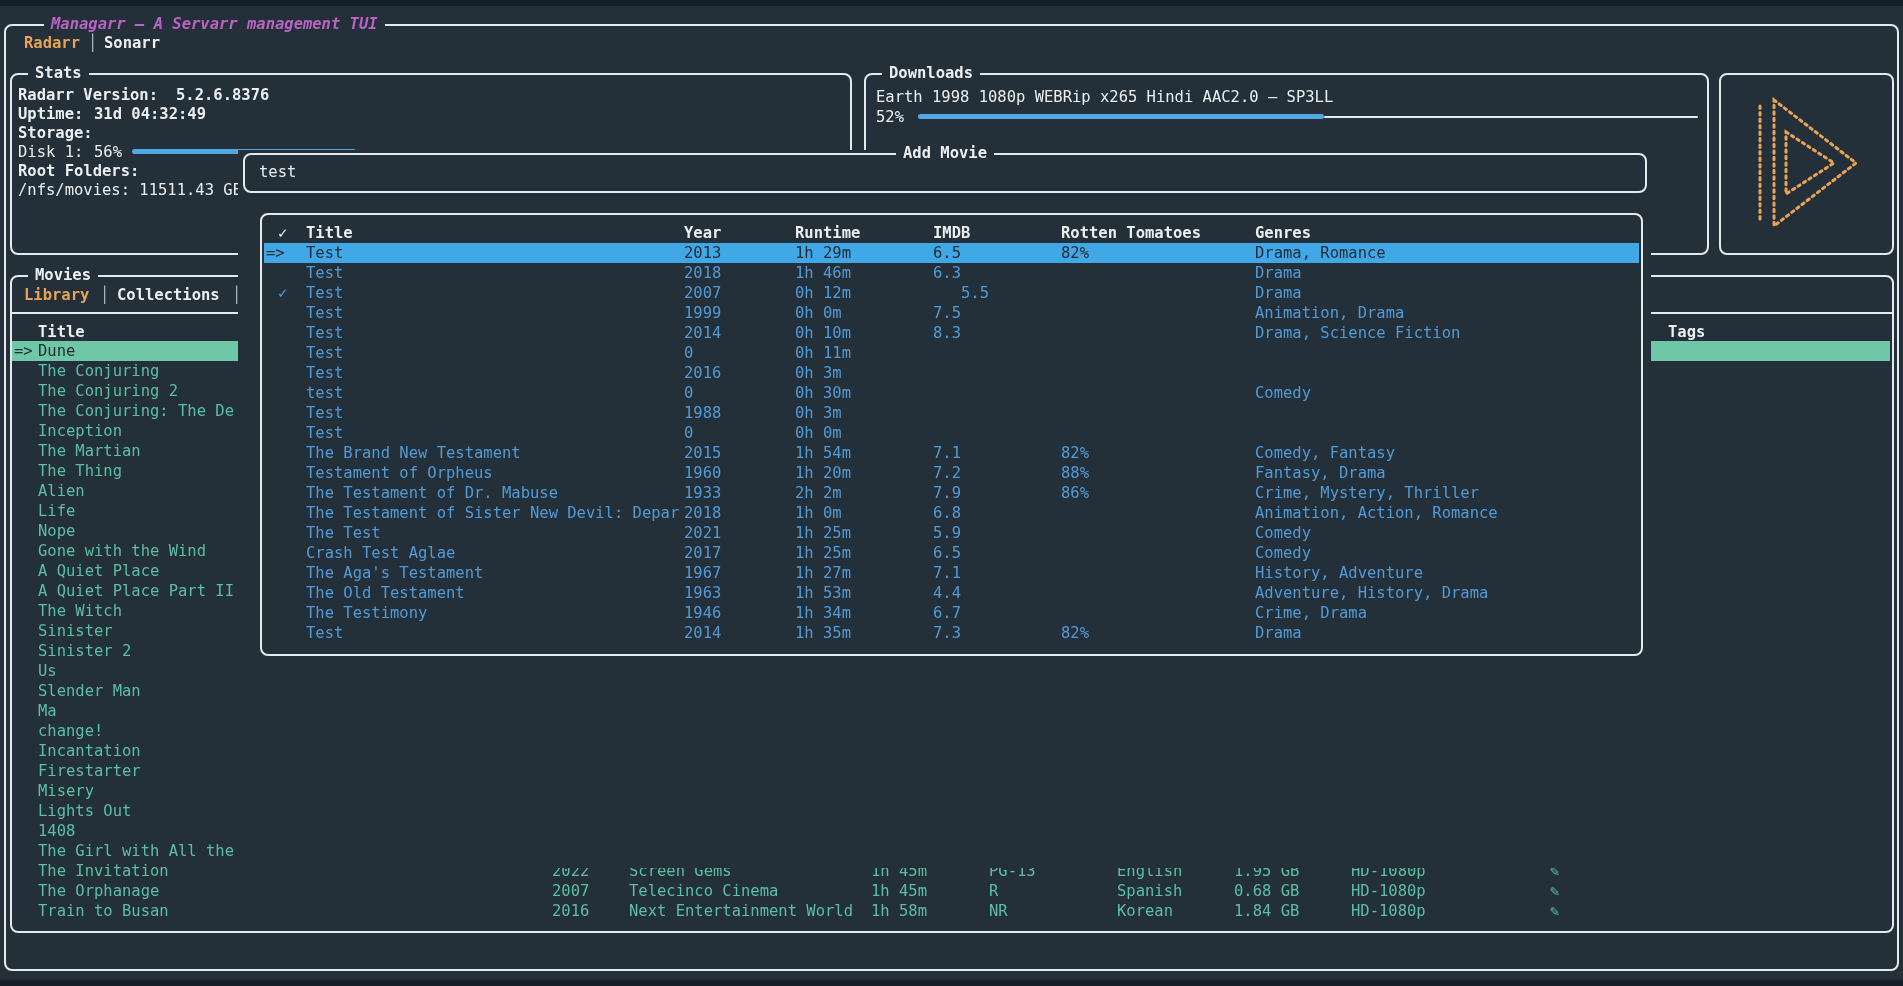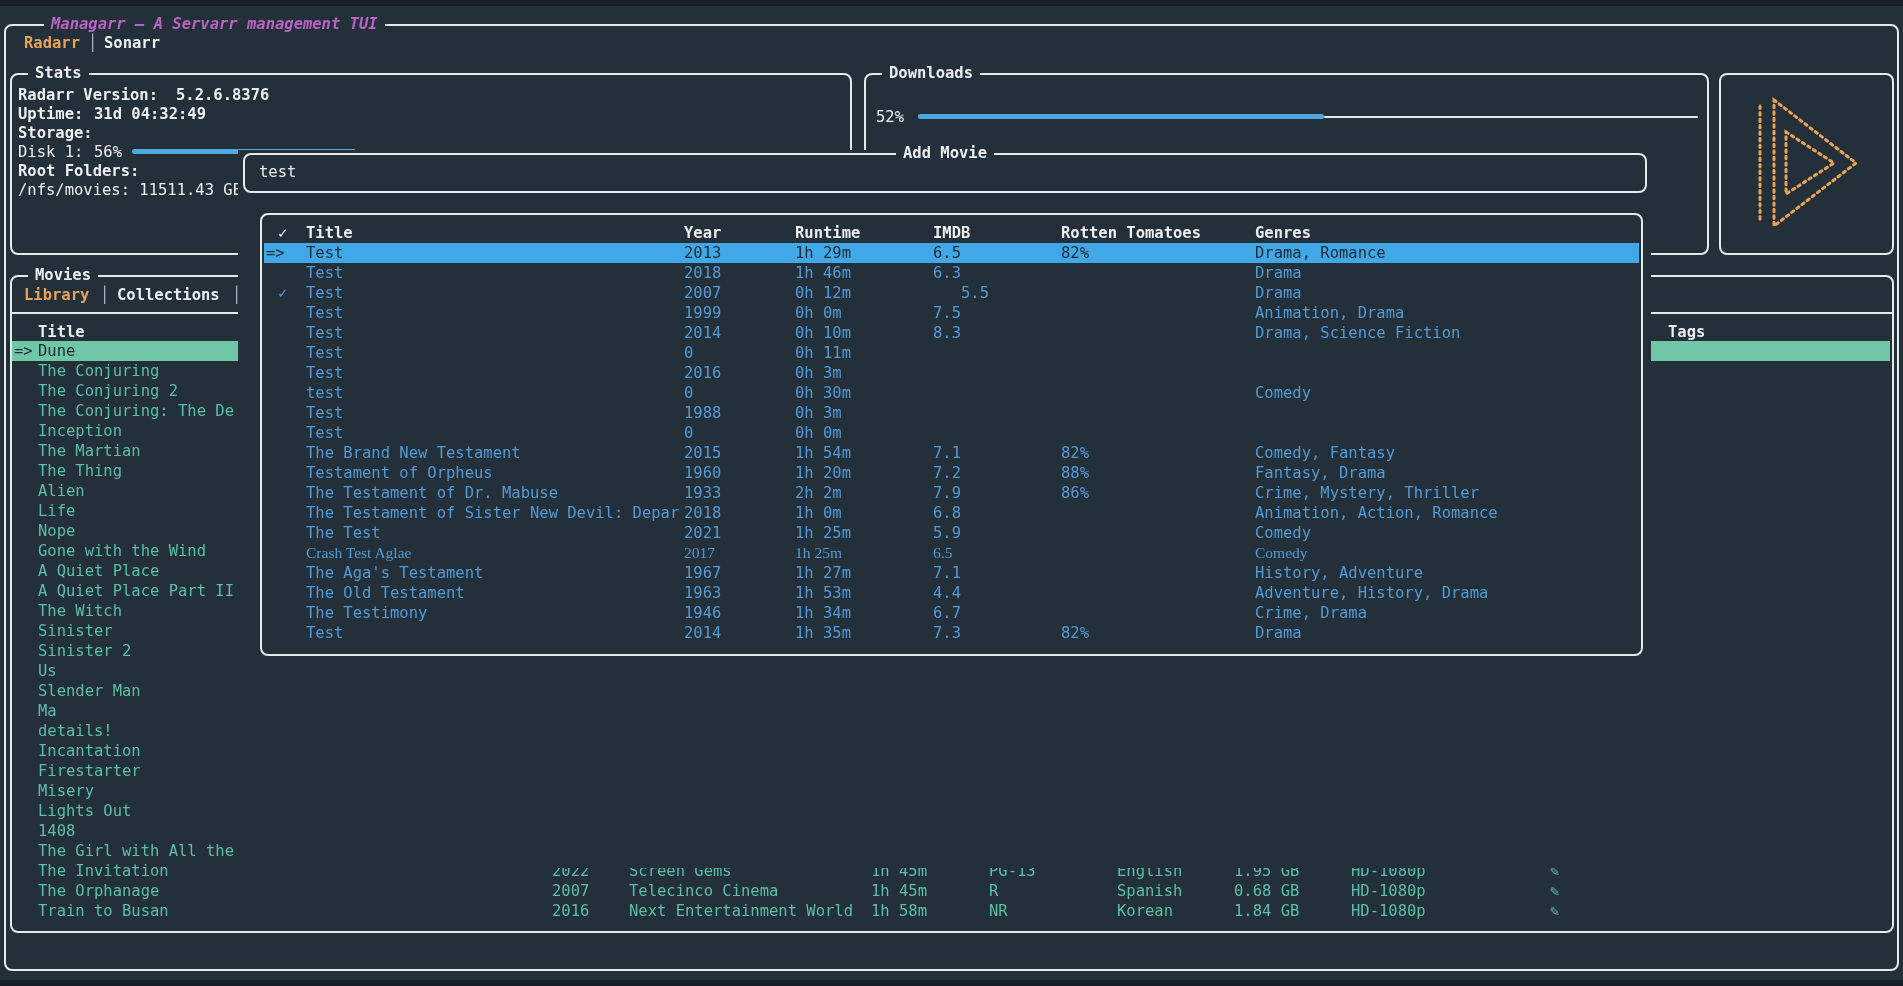--- a/index.html
+++ b/index.html
@@ -54,20 +54,21 @@
   <div class="line white b" style="left:18px;top:123px;">Storage:</div>
   <div class="line white" style="left:18px;top:142px;">Disk 1:</div>
   <div class="line white" style="left:94px;top:142px;">56%</div>
   <div class="gauge" style="left:132px;top:149px;width:224px;height:5px;"></div>
   <div class="gauge-rest" style="left:356px;top:151px;width:176px;height:2px;"></div>
   <div class="line white b" style="left:18px;top:161px;">Root Folders:</div>
   <div class="line white" style="left:18px;top:180px;">/nfs/movies: 11511.43 GB</div>
 
   <div class="panel" style="left:864px;top:73px;width:845px;height:182px;"></div>
   <div class="ptitle" style="left:882px;top:63px;">Downloads</div>
+  <div class="line white" style="left:876px;top:87px;">Earth 1998 1080p WEBRip x265 Hindi AAC2.0 – SP3LL</div>
   <div class="line white" style="left:876px;top:107px;">52%</div>
   <div class="gauge" style="left:918px;top:114px;width:406px;height:5px;"></div>
   <div class="gauge-rest" style="left:1324px;top:116px;width:374px;height:2px;"></div>
 
   <div class="panel" style="left:1719px;top:73px;width:175px;height:182px;"></div>
   <div style="position:absolute;left:1752px;top:88px;">
     <svg width="110" height="150" viewBox="0 0 110 150">
       <g fill="none" stroke="#e9a356" stroke-width="3" stroke-dasharray="2.5 4" stroke-linecap="round">
         <line x1="8" y1="18" x2="8" y2="132"></line>
         <polygon points="22,12 104,75 22,138"></polygon>
@@ -139,21 +140,21 @@
       <div class="trow teal" style="top: 661px;">
         <span style="left: 38px;">Us</span>
       </div>
       <div class="trow teal" style="top: 681px;">
         <span style="left: 38px;">Slender Man</span>
       </div>
       <div class="trow teal" style="top: 701px;">
         <span style="left: 38px;">Ma</span>
       </div>
       <div class="trow teal" style="top: 721px;">
-        <span style="left: 38px;">details!</span>
+        <span style="left: 38px;">change!</span>
       </div>
       <div class="trow teal" style="top: 741px;">
         <span style="left: 38px;">Incantation</span>
       </div>
       <div class="trow teal" style="top: 761px;">
         <span style="left: 38px;">Firestarter</span>
       </div>
       <div class="trow teal" style="top: 781px;">
         <span style="left: 38px;">Misery</span>
       </div>
@@ -336,21 +337,21 @@
             <span style="left: 993px;">Animation, Action, Romance</span>
           </div>
           <div class="trow blue" style="top: 308px;">
             <span style="left: 44px;">The Test</span>
             <span style="left: 422px;">2021</span>
             <span style="left: 533px;">1h 25m</span>
             <span style="left: 671px;">5.9</span>
             <span style="left: 799px;"></span>
             <span style="left: 993px;">Comedy</span>
           </div>
-          <div class="trow blue" style="top: 328px; font-family: Liberation Serif, serif;">
+          <div class="trow blue" style="top: 328px;">
             <span style="left: 44px;">Crash Test Aglae</span>
             <span style="left: 422px;">2017</span>
             <span style="left: 533px;">1h 25m</span>
             <span style="left: 671px;">6.5</span>
             <span style="left: 799px;"></span>
             <span style="left: 993px;">Comedy</span>
           </div>
           <div class="trow blue" style="top: 348px;">
             <span style="left: 44px;">The Aga's Testament</span>
             <span style="left: 422px;">1967</span>

